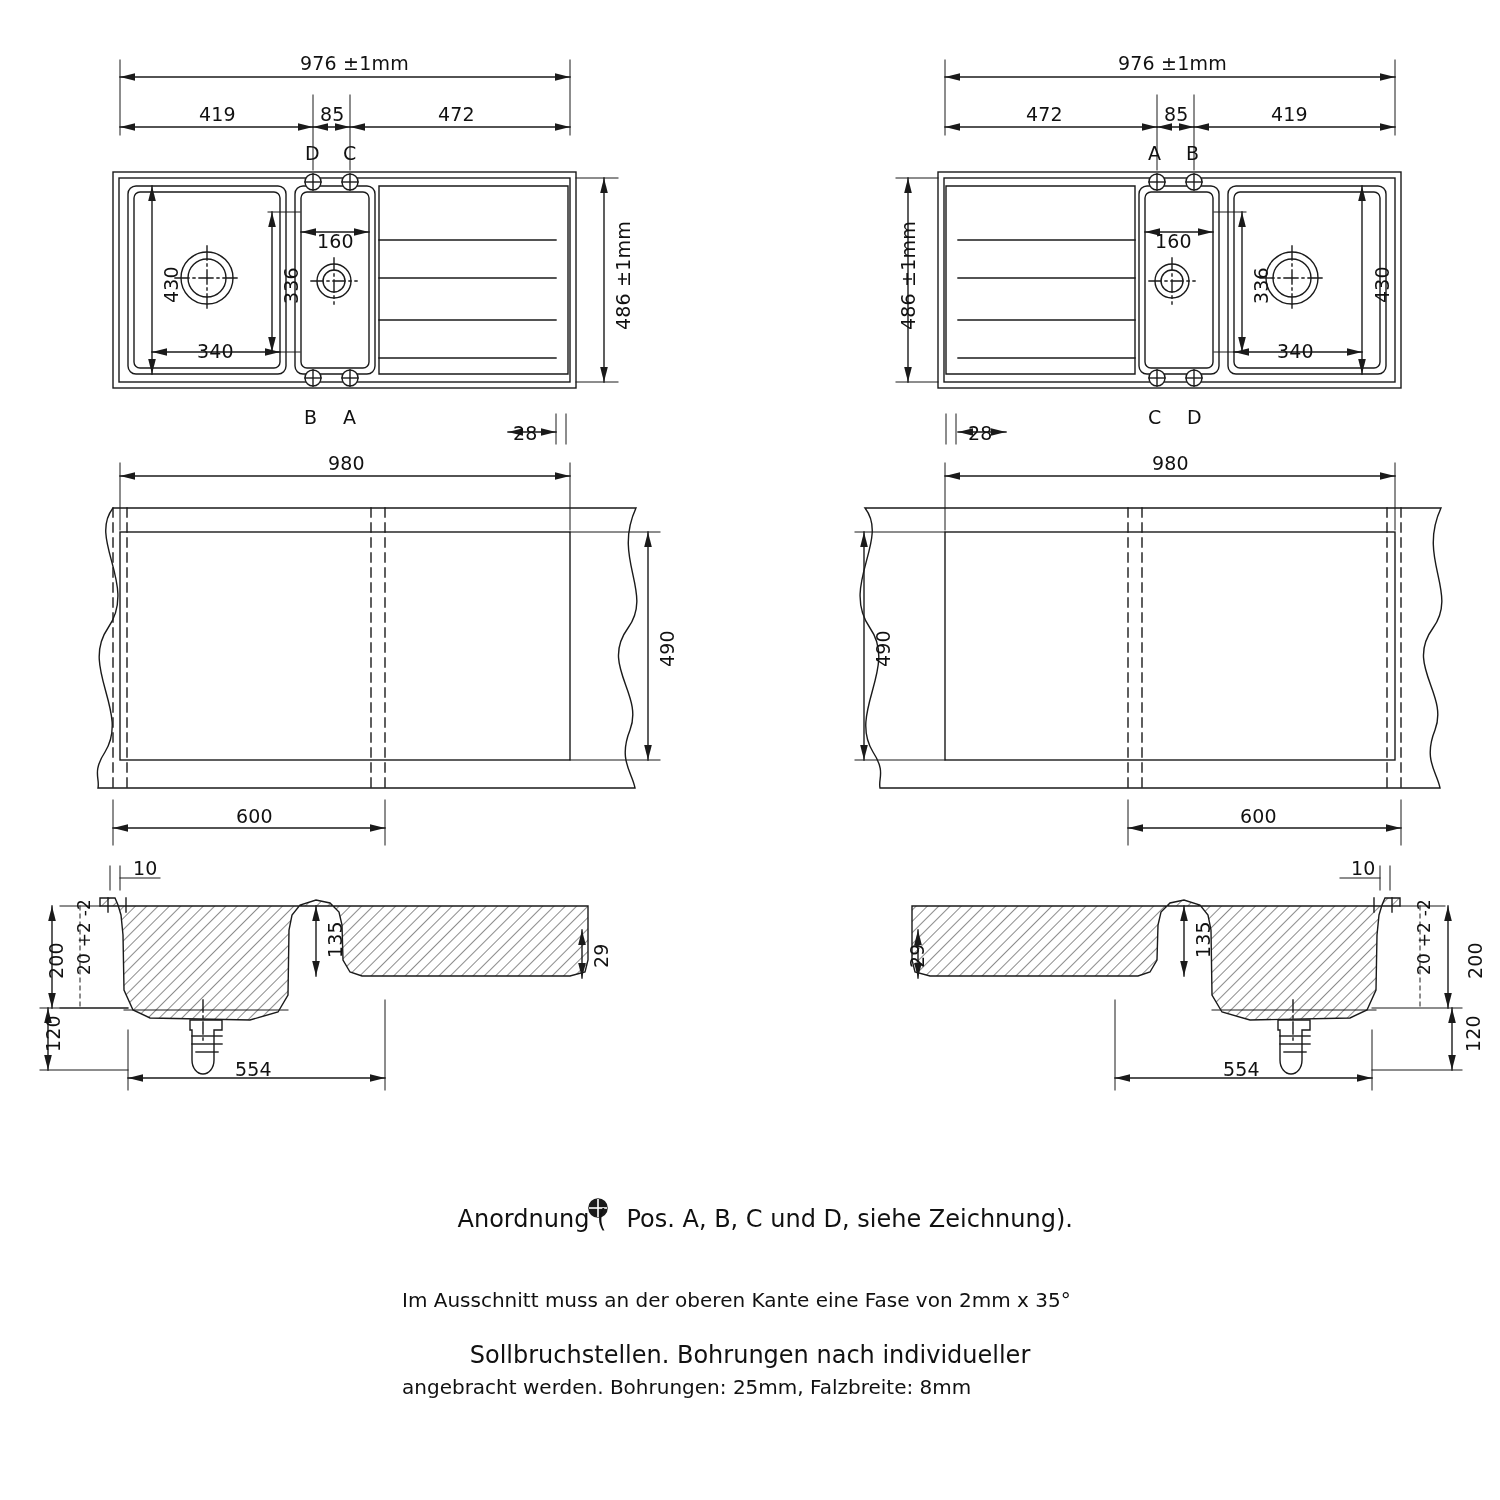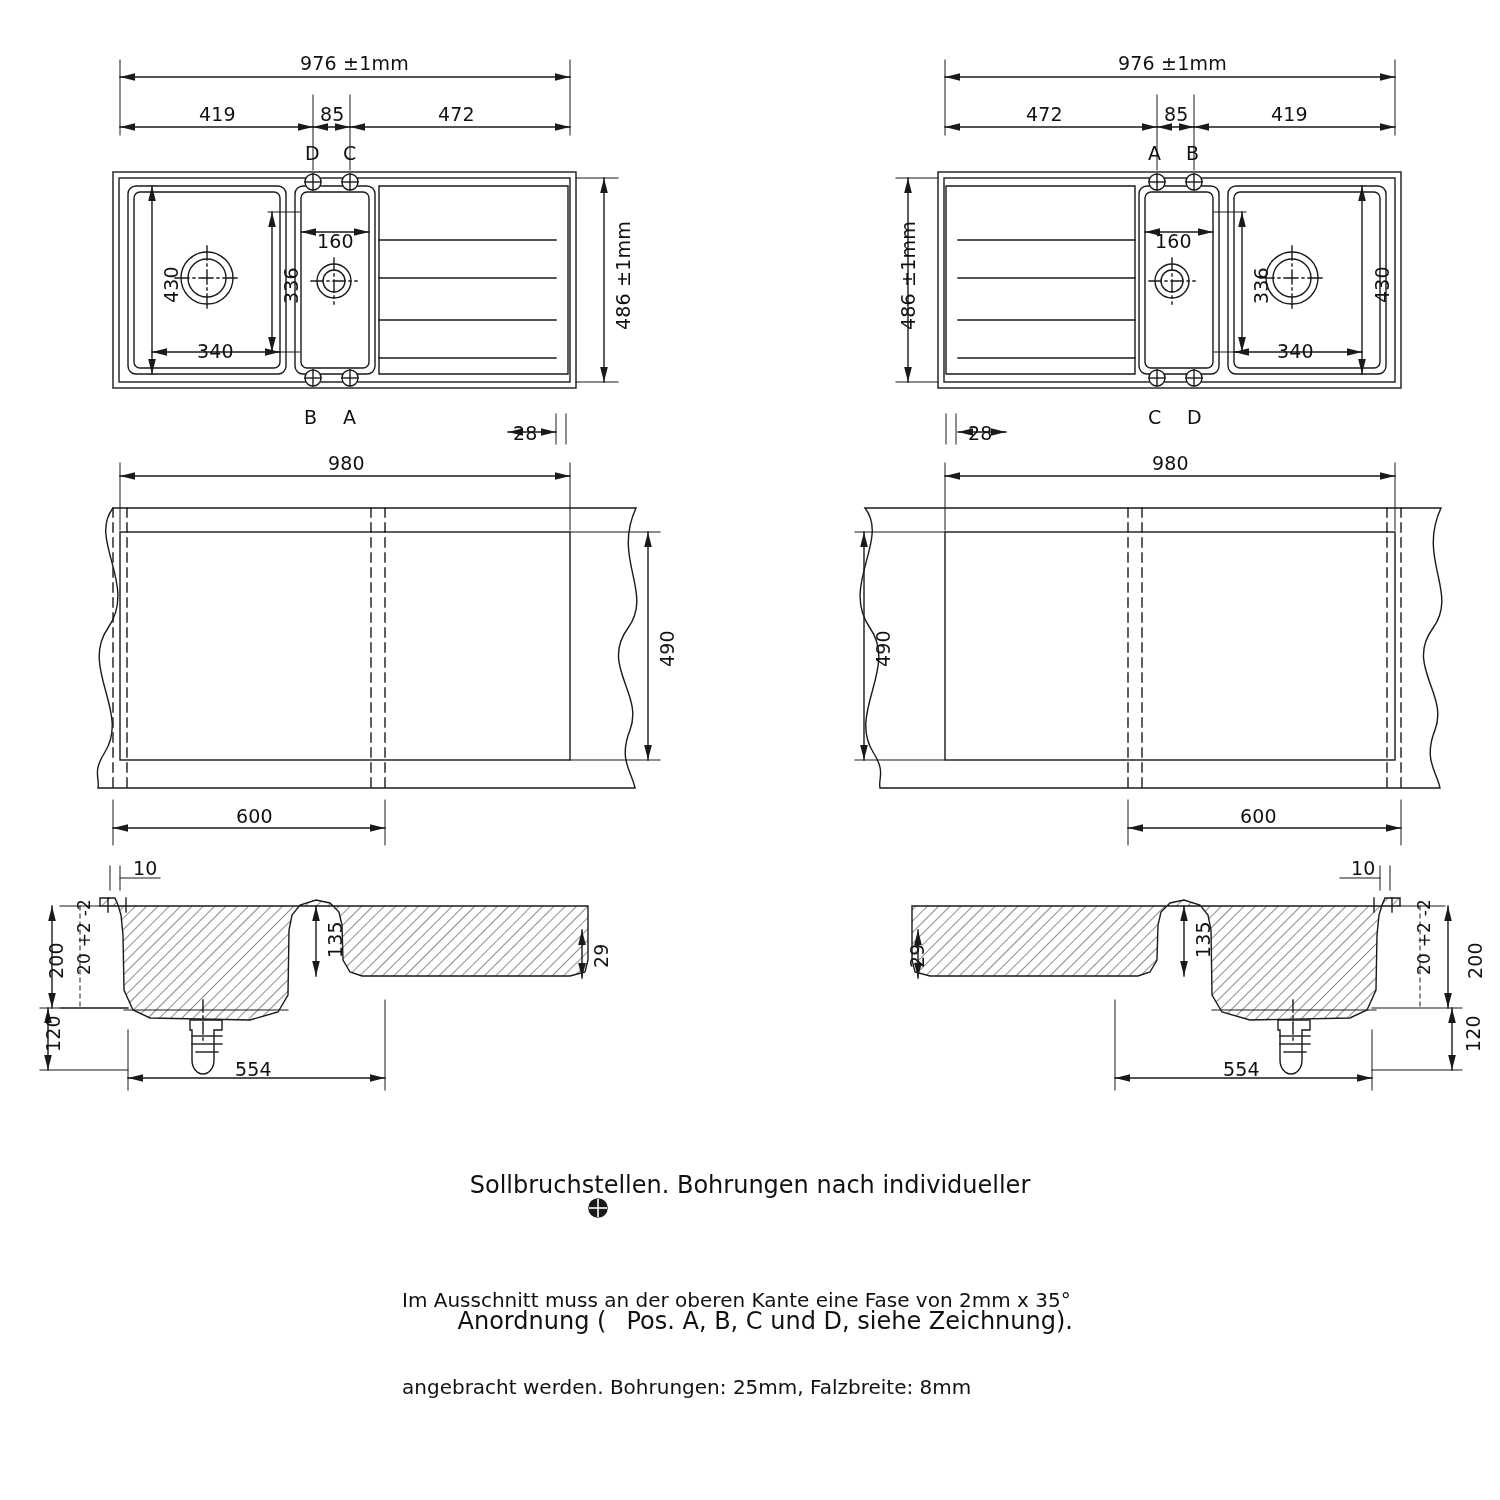--- a/index.html
+++ b/index.html
@@ -339,24 +339,24 @@
 
 <div class="txt" style="left:1351px;top:857px;">10</div>
 <div class="txt v" style="left:1464px;top:979px;transform:rotate(-90deg);">200</div>
 <div class="txt v" style="left:1414px;top:975px;transform:rotate(-90deg);font-size:17px;">20 +2 -2</div>
 <div class="txt v" style="left:1462px;top:1052px;transform:rotate(-90deg);">120</div>
 <div class="txt v" style="left:1192px;top:958px;transform:rotate(-90deg);">135</div>
 <div class="txt v" style="left:906px;top:968px;transform:rotate(-90deg);">29</div>
 <div class="txt" style="left:1223px;top:1058px;">554</div>
 
 <div class="note big" style="left:380px;top:1100px;width:740px;">
-  <div>Sollbruchstellen. Bohrungen nach individueller</div>
   <div>
     <span>Anordnung (</span><span style="display:inline-block;width:20px;"></span><span>Pos. A, B, C und D, siehe Zeichnung).</span>
   </div>
+  <div>Sollbruchstellen. Bohrungen nach individueller</div>
 </div>
 
 <div class="note small" style="left:402px;top:1228px;width:760px;">
   <div>Im Ausschnitt muss an der oberen Kante eine Fase von 2mm x 35°</div>
   <div>angebracht werden. Bohrungen: 25mm, Falzbreite: 8mm</div>
   
   
   
 </div>
 

